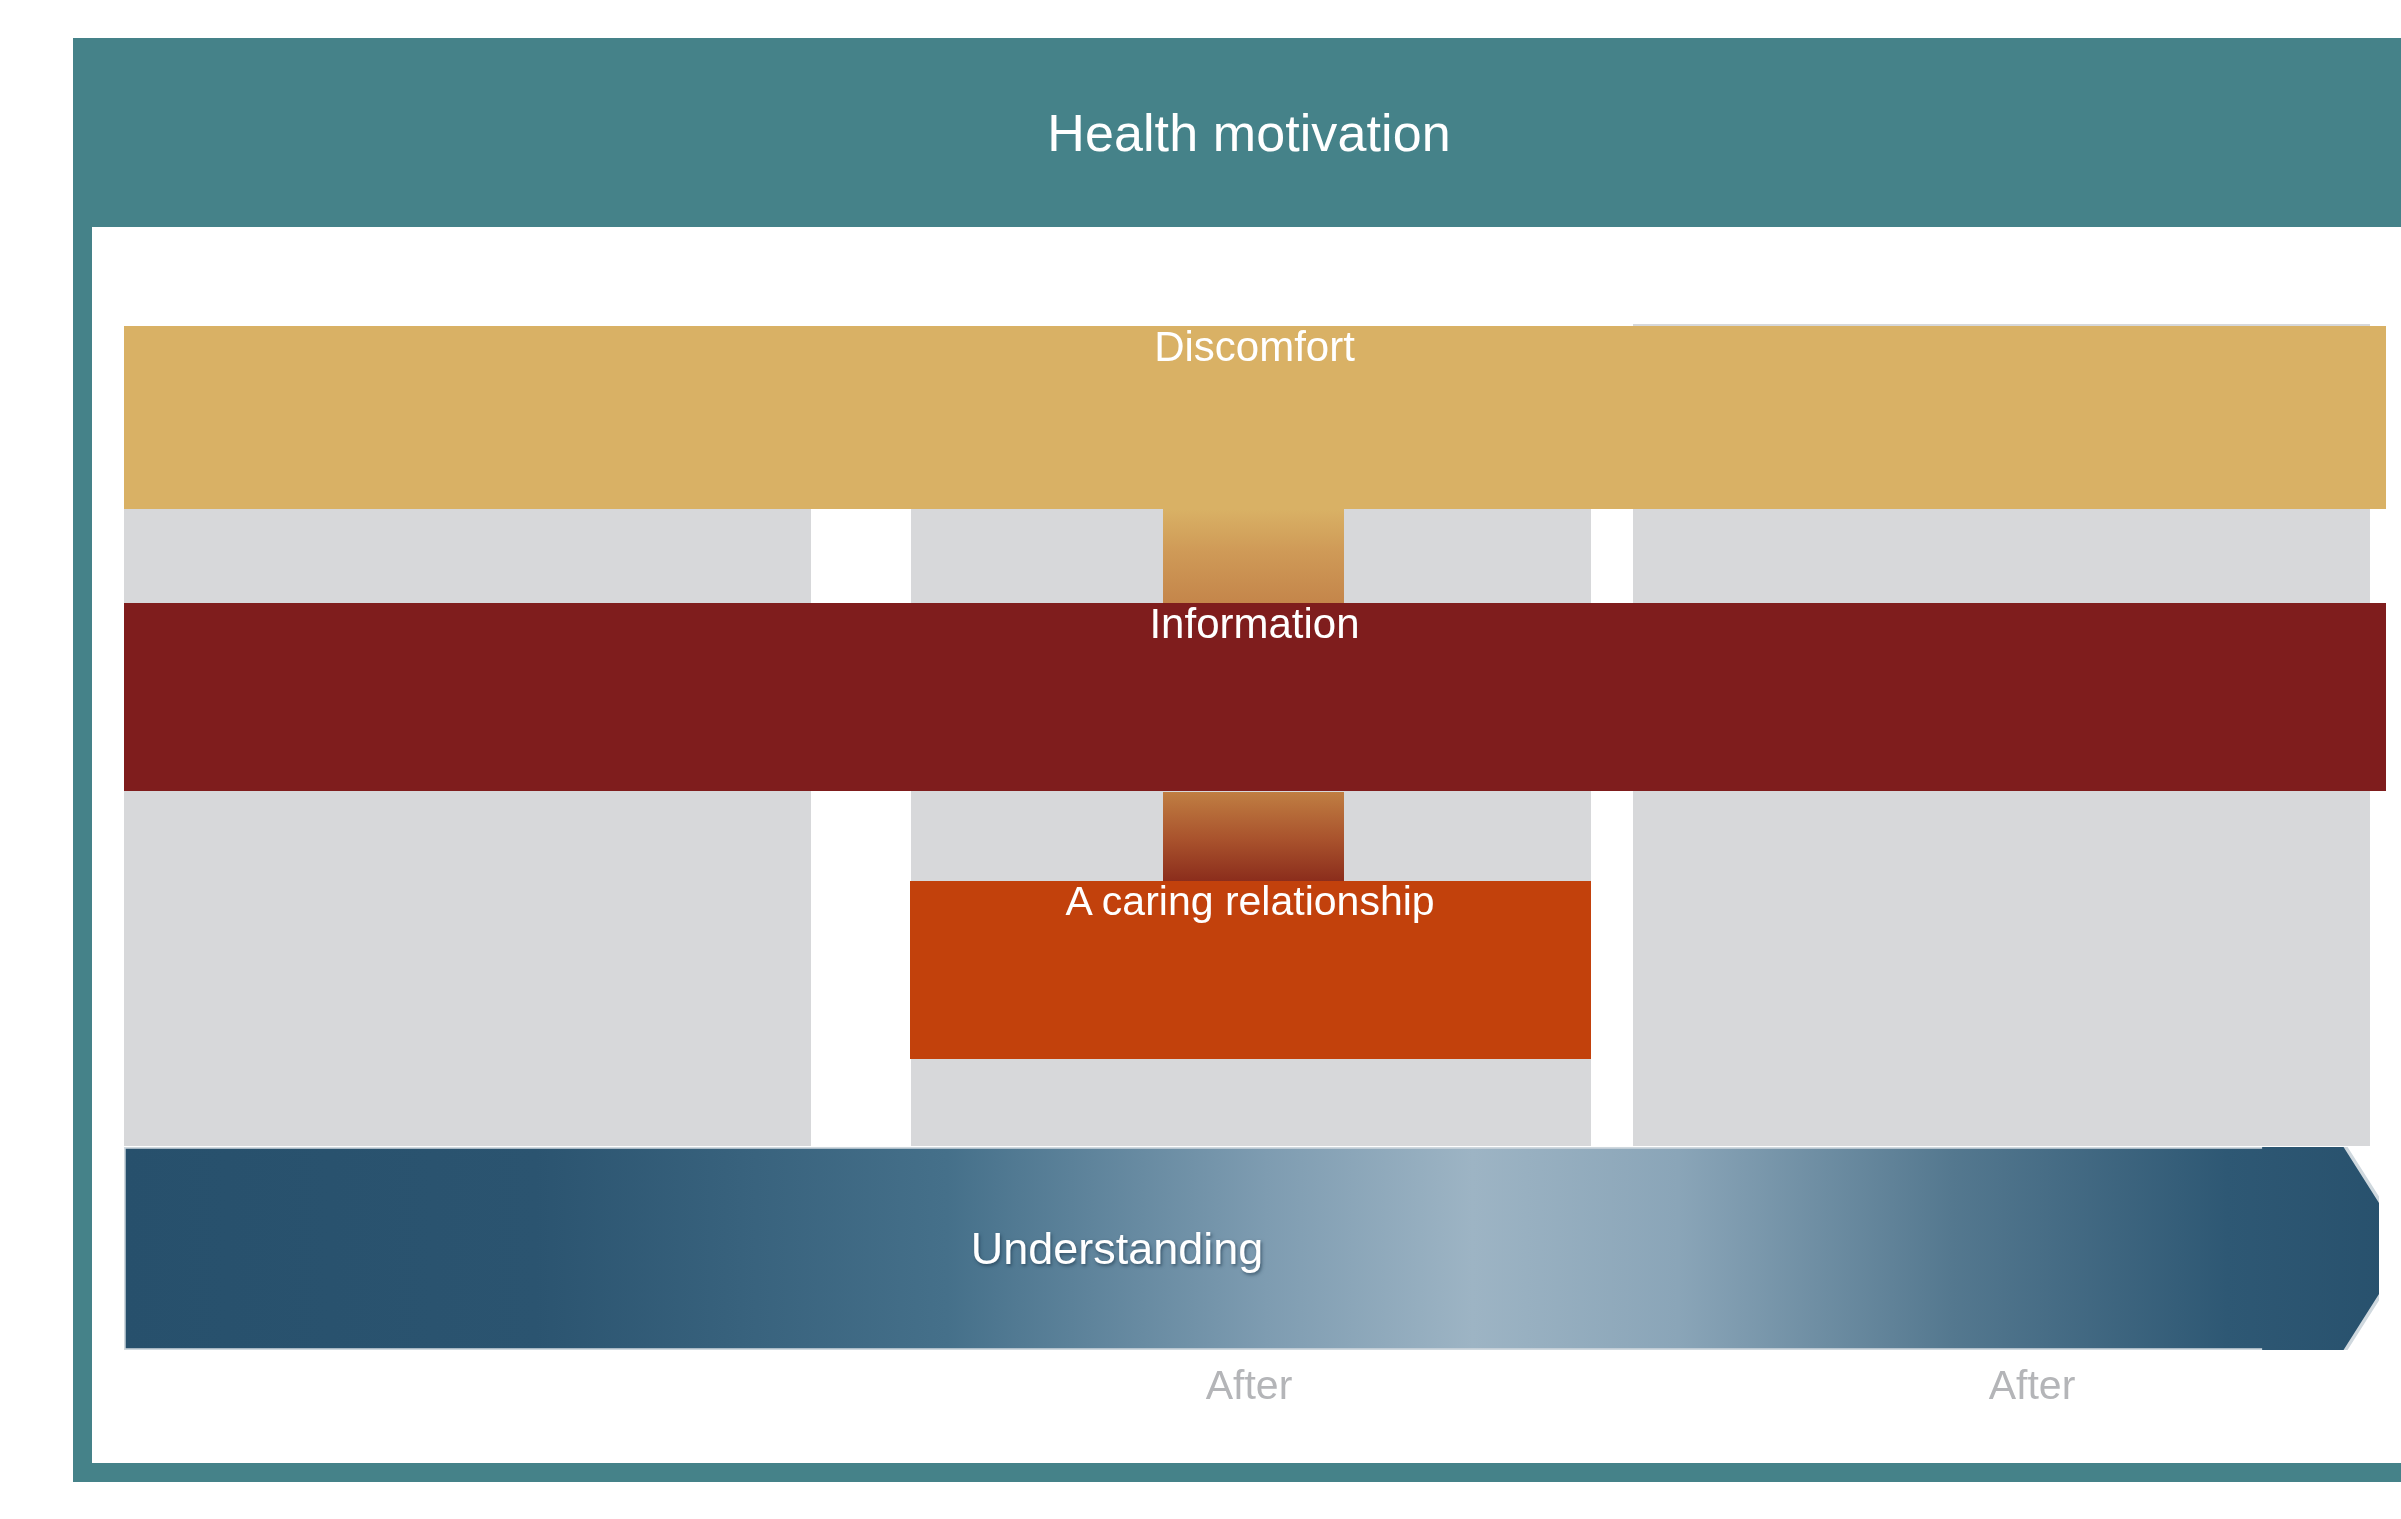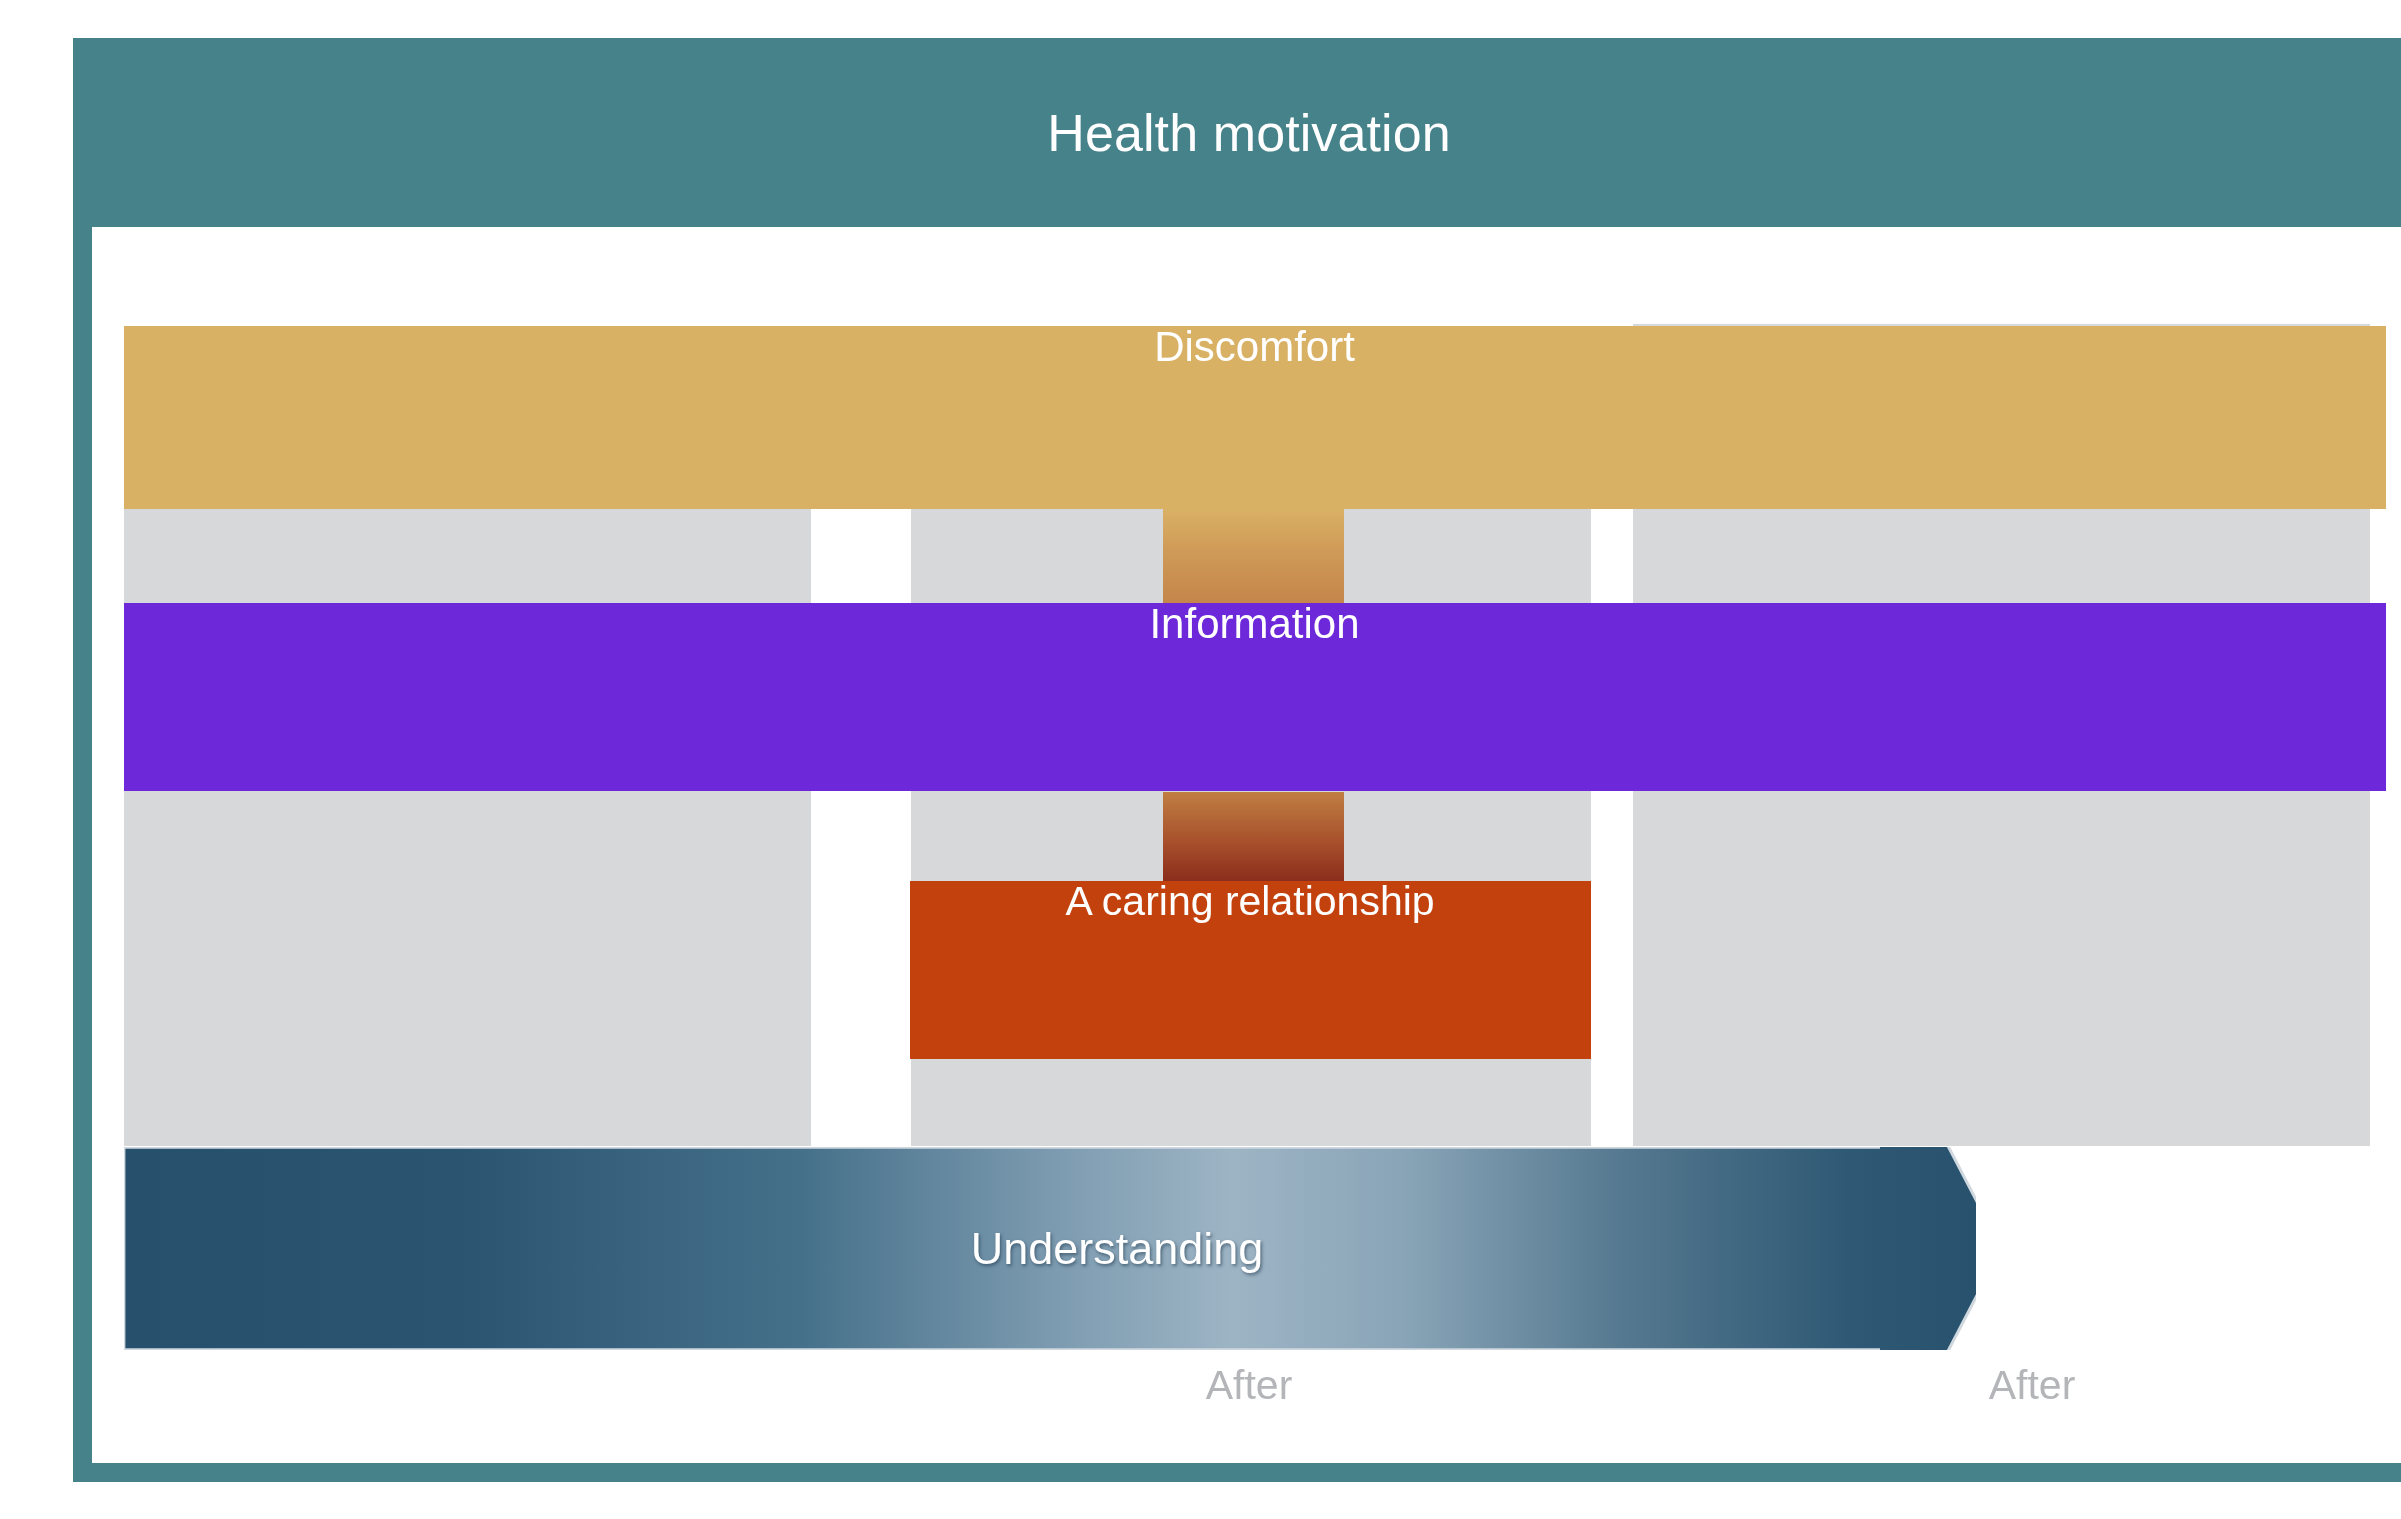--- a/index.html
+++ b/index.html
@@ -81,34 +81,34 @@
     line-height:1;
   }
   #band-discomfort{
     left:32px;top:99px;
     width:2262px;height:183px;
     background:#d9b165;
   }
   #band-information{
     left:32px;top:376px;
     width:2262px;height:188px;
-    background:#6d28d9;
+    background:#7f1d1d;
   }
   #band-caring{
     left:818px;top:654px;
     width:681px;height:178px;
     background:#c2410c;
     font-size:41px;
   }
 
   
   #arrow-wrap{
     position:absolute;
     left:32px;top:920px;
-    width:1852px;height:203px;
+    width:2255px;height:203px;
   }
   #arrow-svg{ display:block; width:100%; height:100%; }
   #arrow-label{
     position:absolute;
     left:0;top:0;
     width:1987px;height:203px;
     display:flex;align-items:center;justify-content:center;
     color:#ffffff;
     font-size:45px;
     font-weight:400;

